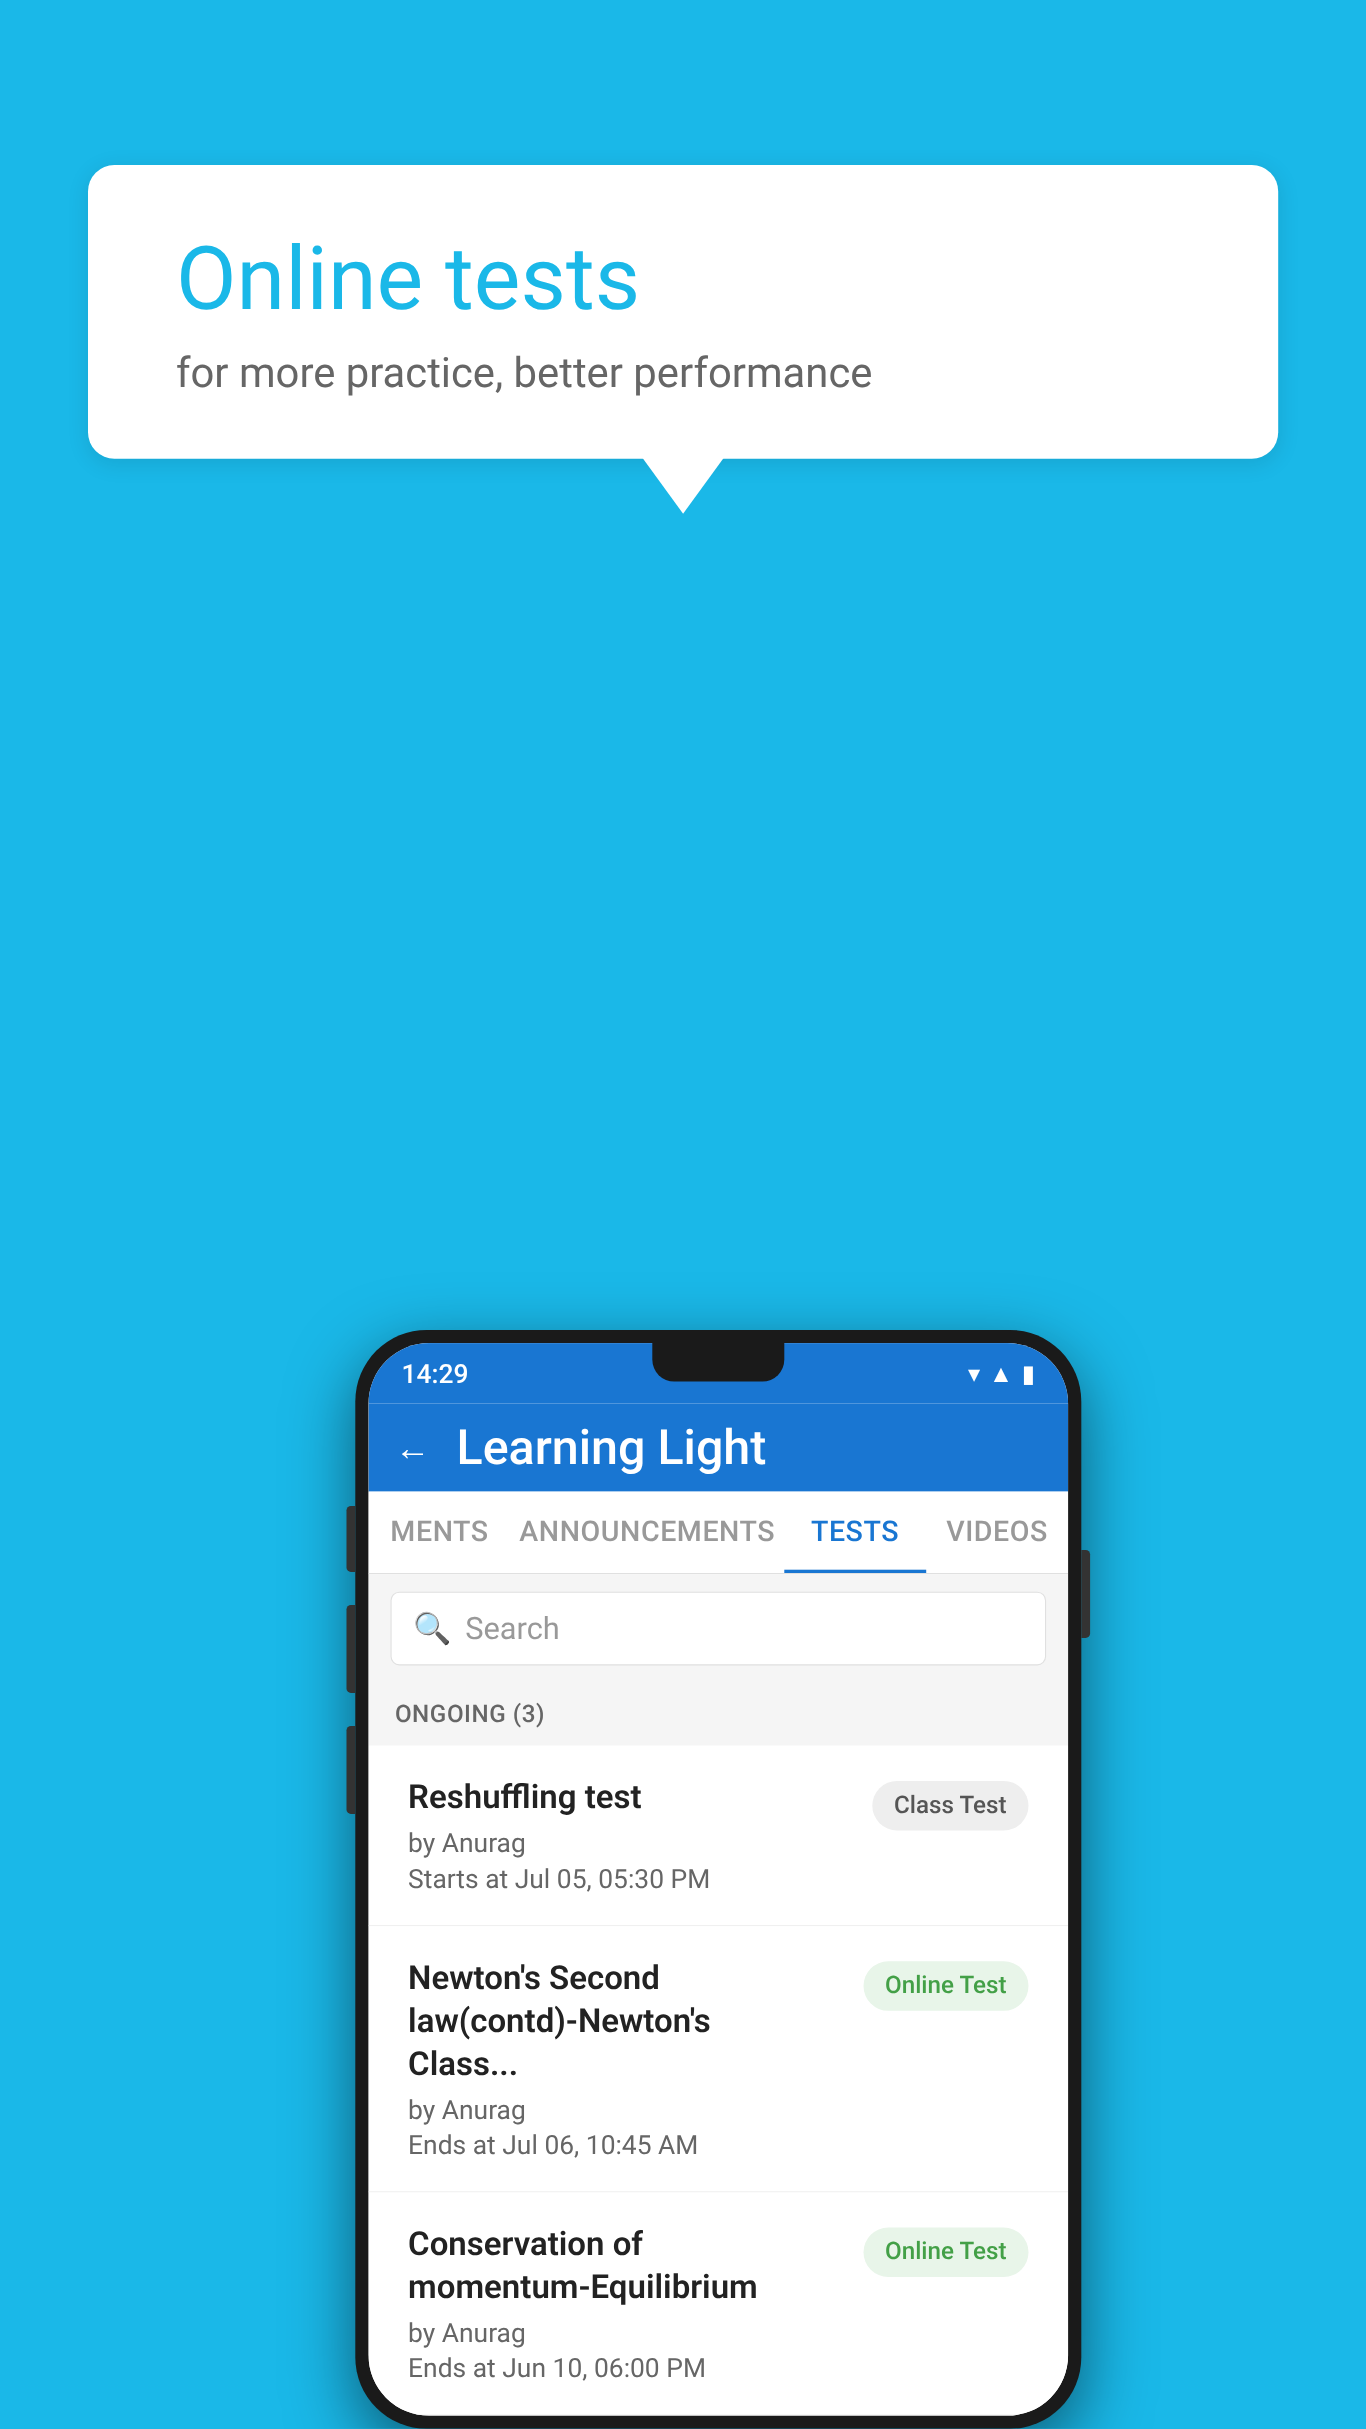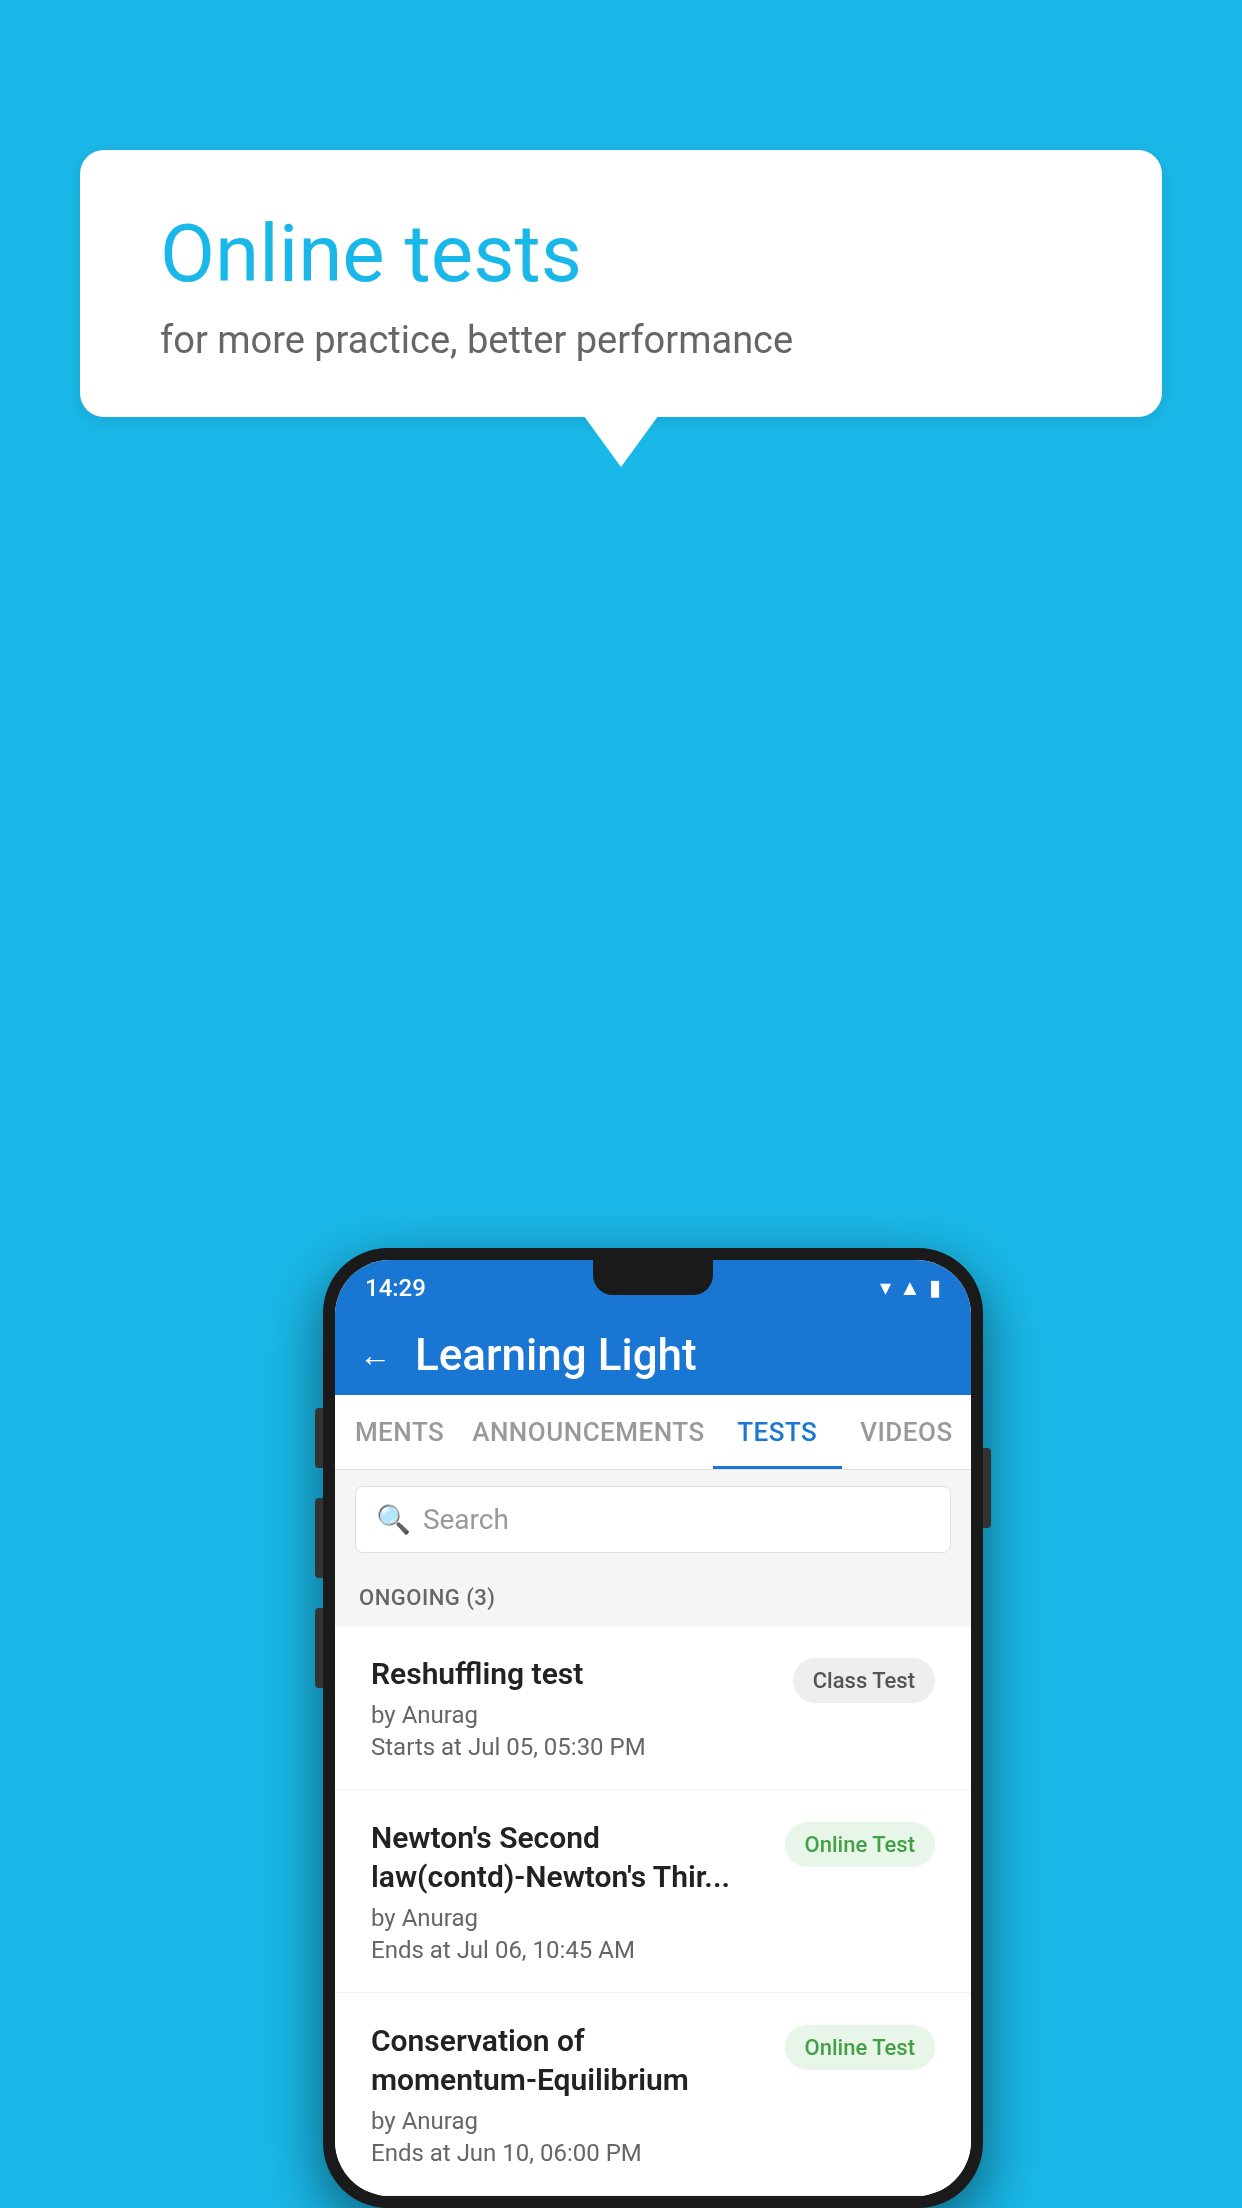--- a/index.html
+++ b/index.html
@@ -388,21 +388,21 @@
           <div class="test-info">
             <div class="test-name">Reshuffling test</div>
             <div class="test-by">by Anurag</div>
             <div class="test-time">Starts at  Jul 05, 05:30 PM</div>
           </div>
           <div class="badge badge-class">Class Test</div>
         </div>
 
         <div class="test-item">
           <div class="test-info">
-            <div class="test-name">Newton's Second law(contd)-Newton's Thir...</div>
+            <div class="test-name">Newton's Second law(contd)-Newton's Class...</div>
             <div class="test-by">by Anurag</div>
             <div class="test-time">Ends at  Jul 06, 10:45 AM</div>
           </div>
           <div class="badge badge-online">Online Test</div>
         </div>
 
         <div class="test-item">
           <div class="test-info">
             <div class="test-name">Conservation of momentum-Equilibrium</div>
             <div class="test-by">by Anurag</div>

